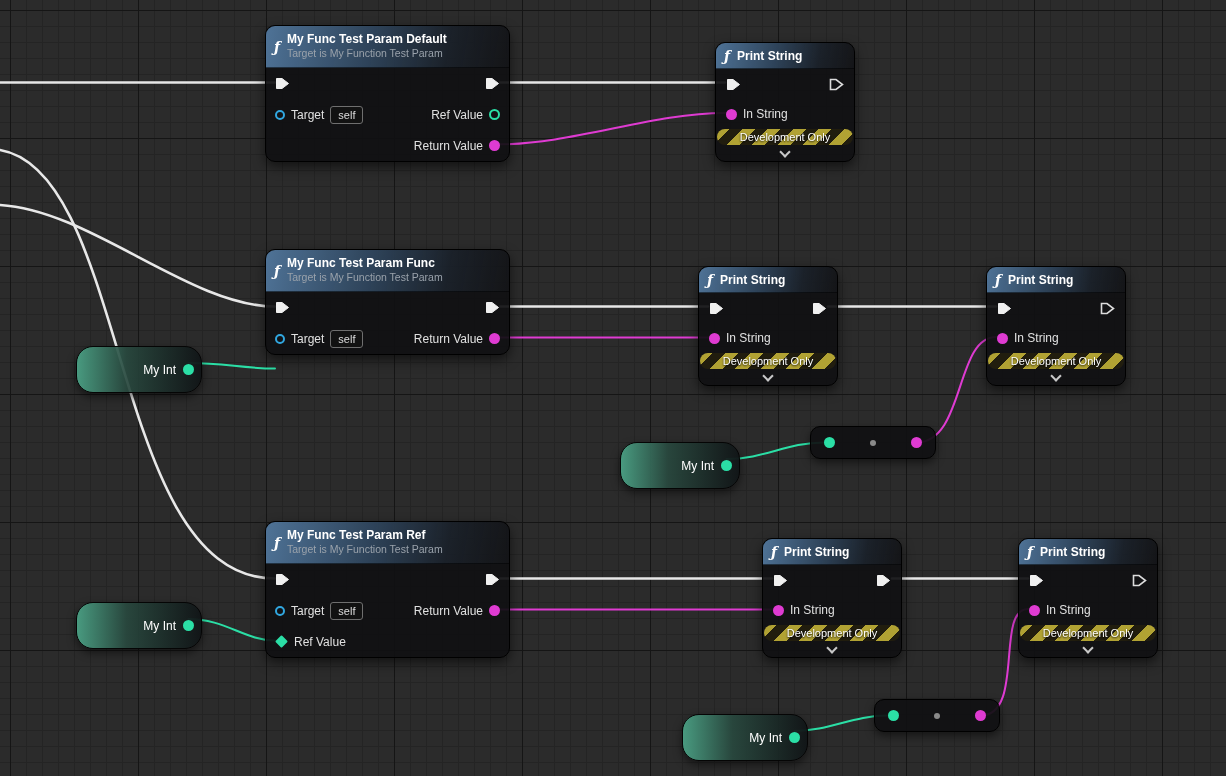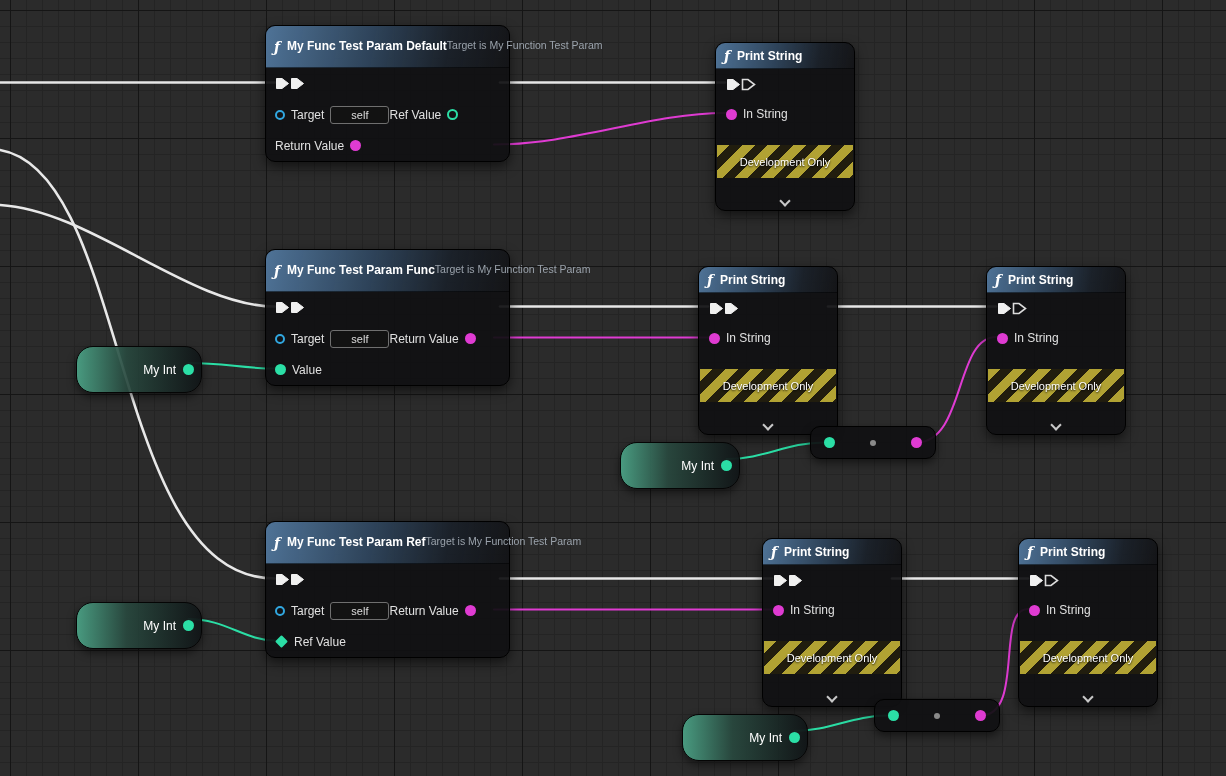--- a/index.html
+++ b/index.html
@@ -22,42 +22,42 @@
   .wi{fill:none;stroke:#2bdfa6;stroke-width:2px;stroke-linecap:round}
 
   .node{position:absolute;background:rgba(16,16,18,0.93);border:1px solid #000;
     border-radius:10px;box-shadow:0 5px 12px rgba(0,0,0,.55);color:#e6e6e6}
   .hdr{display:flex;align-items:center;gap:7px;padding:4px 8px 4px 8px;
     border-radius:9px 9px 0 0;border-bottom:1px solid rgba(0,0,0,.55);
     background:linear-gradient(100deg, rgba(82,120,158,.95) 0%, rgba(53,79,106,.78) 45%, rgba(36,48,62,.5) 75%, rgba(28,30,34,.28) 100%);}
   .func .hdr{height:42px}
   .ps .hdr{height:26px;padding:3px 8px}
   .fx{font-family:"DejaVu Serif",serif;font-style:italic;font-weight:bold;font-size:14px;color:#fff;line-height:1}
-  .hdr-text{display:flex;flex-direction:row;justify-content:center;line-height:1.3}
+  .hdr-text{display:flex;flex-direction:column;justify-content:center;line-height:1.3}
   .title{font-size:12px;font-weight:bold;color:#fff;white-space:nowrap}
   .subtitle{font-size:10.5px;color:#9aa2ab;white-space:nowrap}
 
-  .row{display:flex;align-items:center;justify-content:flex-start;padding:0 9px}
+  .row{display:flex;align-items:center;justify-content:space-between;padding:0 9px}
   .func .row{height:31px}
   .ps .row{height:30px;padding:0 10px}
   .side{display:flex;align-items:center;gap:6px}
   .lbl{font-size:12px;color:#e0e0e0;white-space:nowrap}
 
   .pin{width:11px;height:11px;border-radius:50%;flex:0 0 auto}
   .pin.str{background:#df3bd2}
   .pin.int{background:#2bdfa6}
   .pin.int.h{background:transparent;border:2px solid #2bdfa6}
   .pin.obj{width:10px;height:10px;background:transparent;border:2px solid #31a7e0}
   .diamond{width:9px;height:9px;background:#2bdfa6;transform:rotate(45deg);border-radius:1px;flex:0 0 auto;margin:0 2px}
   .ep{flex:0 0 auto;display:block}
 
-  .selfbox{font-size:11px;color:#ddd;background:#121212;border:1px solid #6f6f6f;border-radius:3px;padding:0 20px;line-height:16px}
-
-  .devband{height:33px;display:flex;align-items:center;justify-content:center;margin:16px 1px;
-    background:repeating-linear-gradient(135deg,#b1a233 0 9px,#211d0e 9px 18px);}
+  .selfbox{font-size:11px;color:#ddd;background:#121212;border:1px solid #6f6f6f;border-radius:3px;padding:0 7px;line-height:16px}
+
+  .devband{height:16px;display:flex;align-items:center;justify-content:center;margin:0 1px;
+    background:repeating-linear-gradient(135deg,#b1a233 0 9px,#211d0e 9px 18px);border-radius:8px;}
   .devband span{font-size:11px;color:#fff;text-shadow:0 1px 2px rgba(0,0,0,.95)}
   .chevrow{height:16px;display:flex;align-items:flex-start;justify-content:center;padding-top:3px}
   .chev{width:8px;height:8px;border-left:2px solid #c9c9c9;border-bottom:2px solid #c9c9c9;transform:rotate(-45deg)}
 
   .getter{position:absolute;height:47px;border-radius:17px;border:1px solid #050505;
     box-shadow:0 4px 9px rgba(0,0,0,.5);
     background:linear-gradient(90deg, rgba(74,160,132,.95) 0%, rgba(40,72,62,.92) 40%, rgba(17,21,23,.96) 100%);
     display:flex;align-items:center;justify-content:flex-end;gap:7px;padding-right:7px}
   .getter .lbl{color:#fff}
 
@@ -189,27 +189,20 @@
       <span class="side">
         <span class="pin obj"></span>
         <span class="lbl">Target</span>
         <span class="selfbox">self</span>
       </span>
       <span class="side">
         <span class="lbl">Return Value</span>
         <span class="pin str"></span>
       </span>
     </div>
-    <div class="row">
-      <span class="side">
-        <span class="pin int"></span>
-        <span class="lbl">Value</span>
-      </span>
-      <span class="side"></span>
-    </div>
   </div>
 
   <div class="node ps" style="left:698px;top:266px;width:140px">
     <div class="hdr">
       <span class="fx">ƒ</span>
       <span class="title">Print String</span>
     </div>
     <div class="row">
       <span class="side">
           <svg class="ep" width="15" height="13" viewBox="0 0 15 13">

